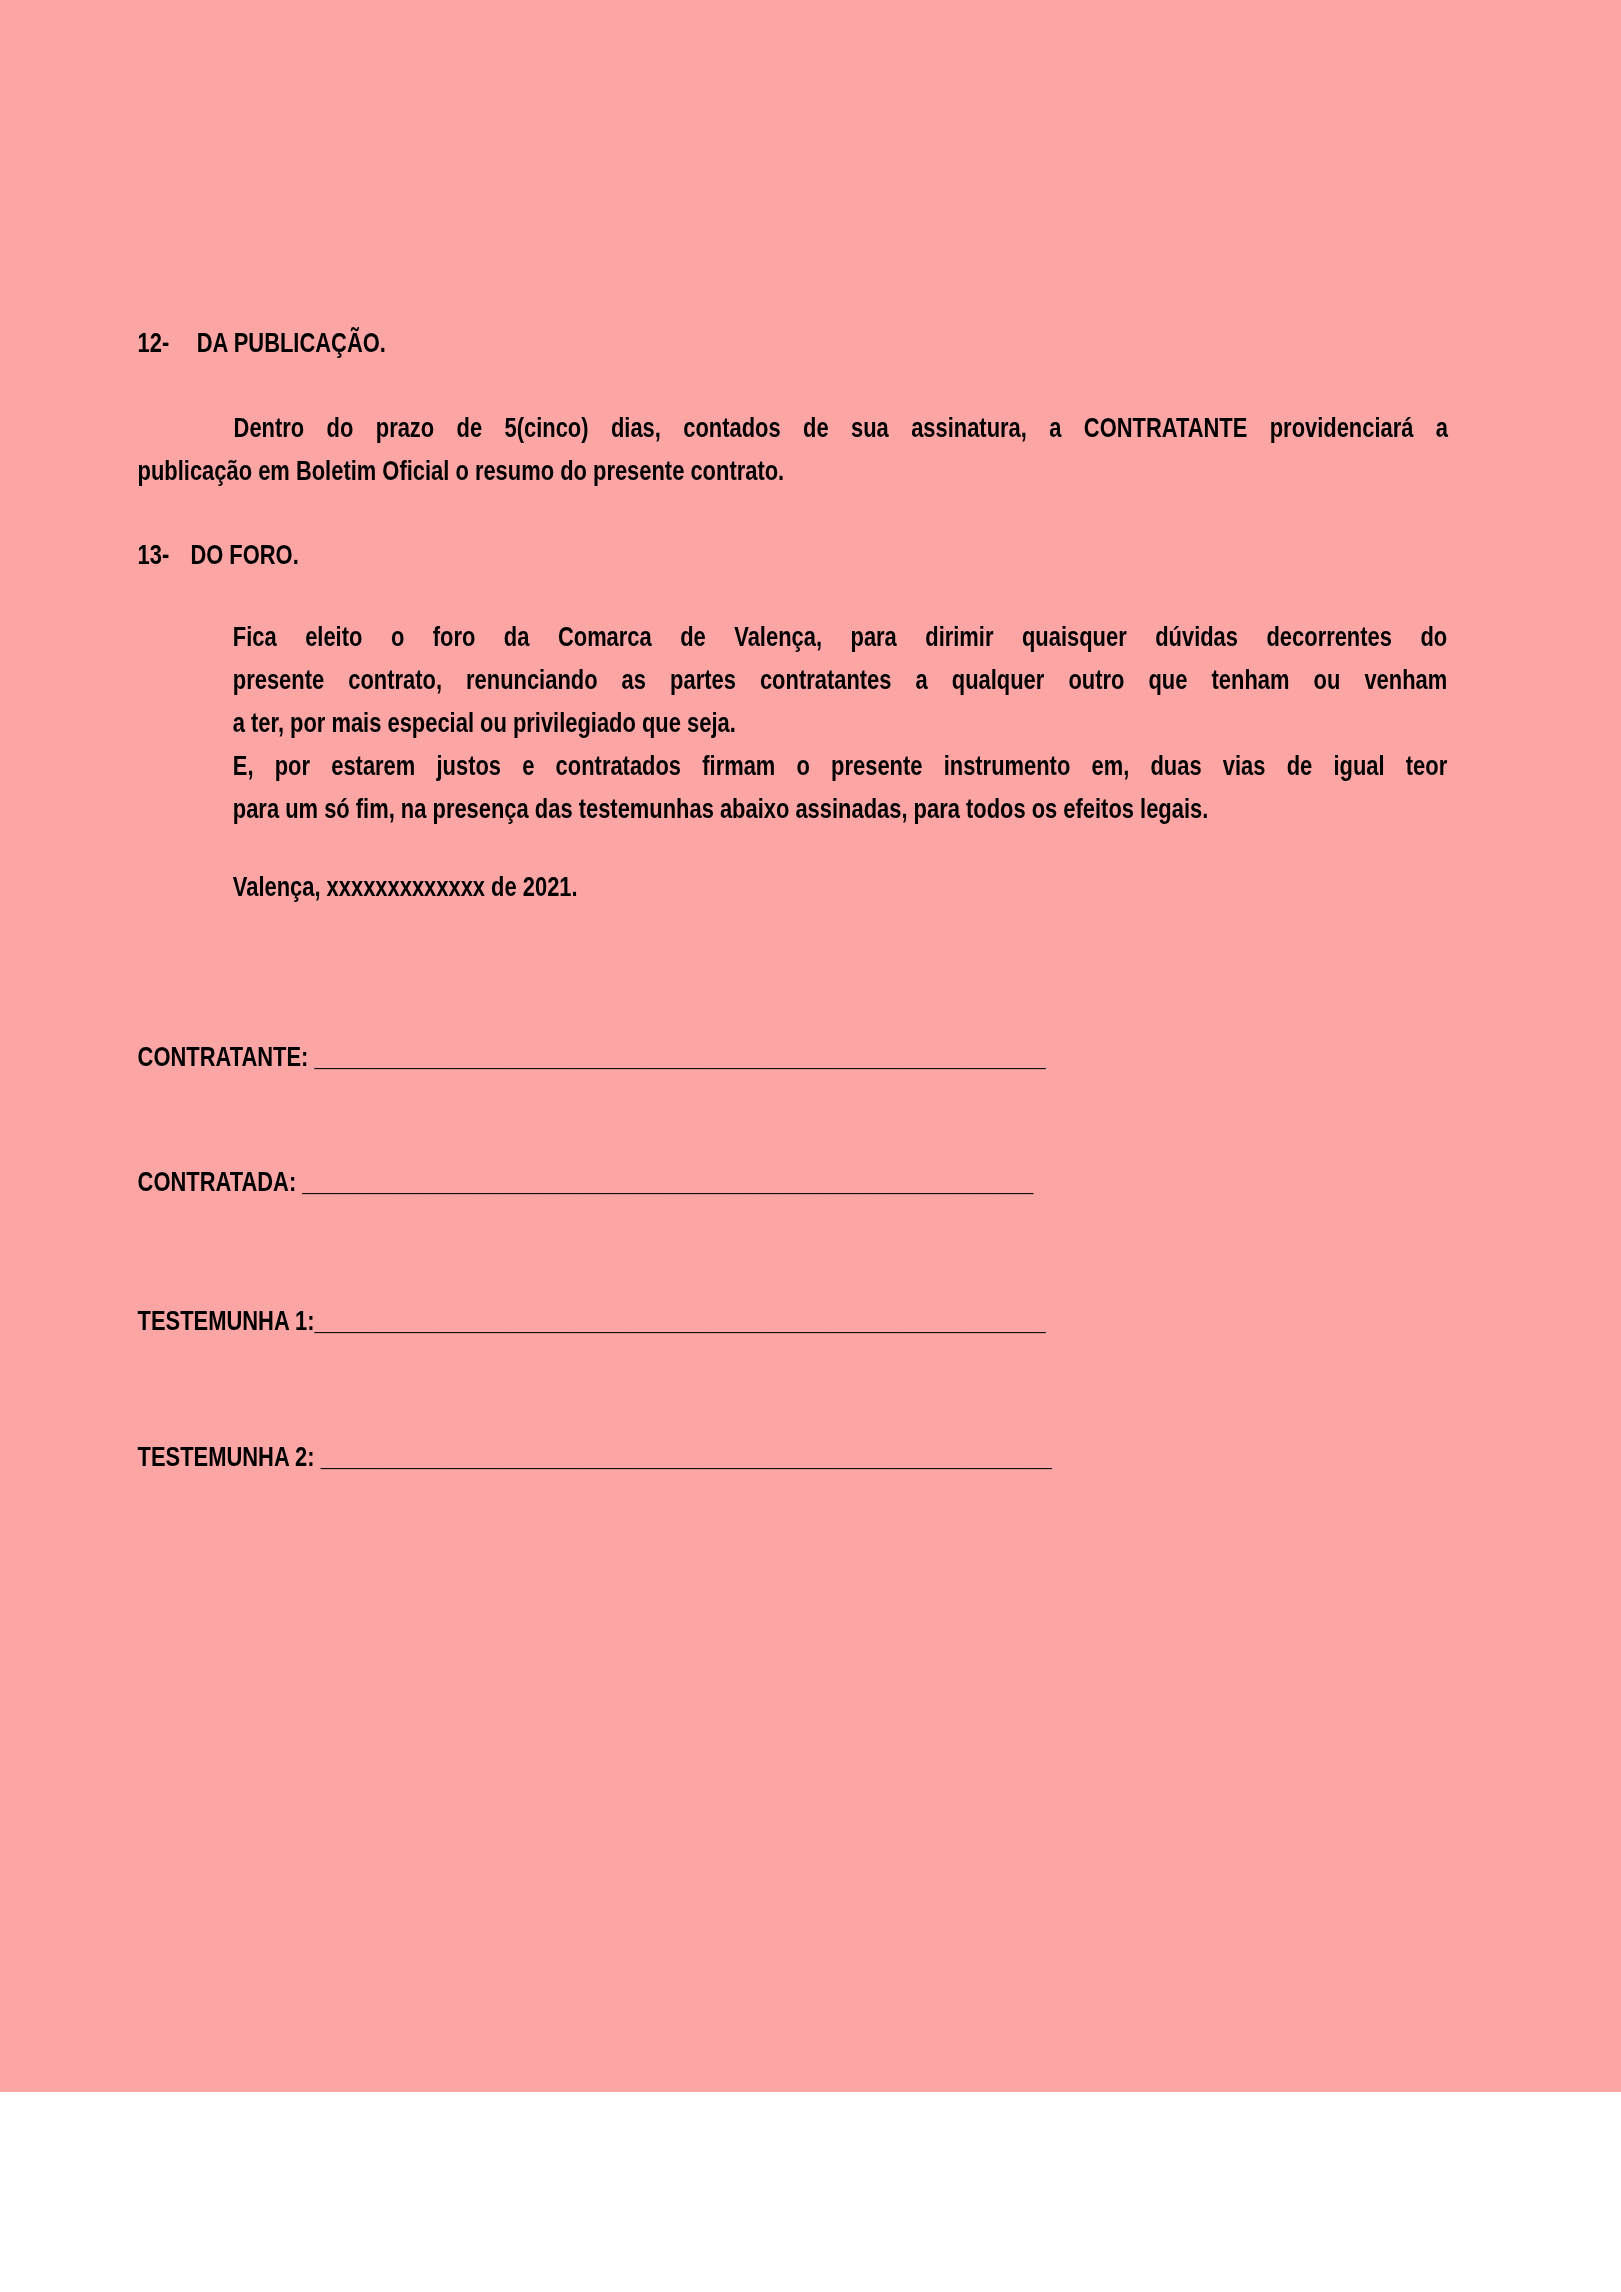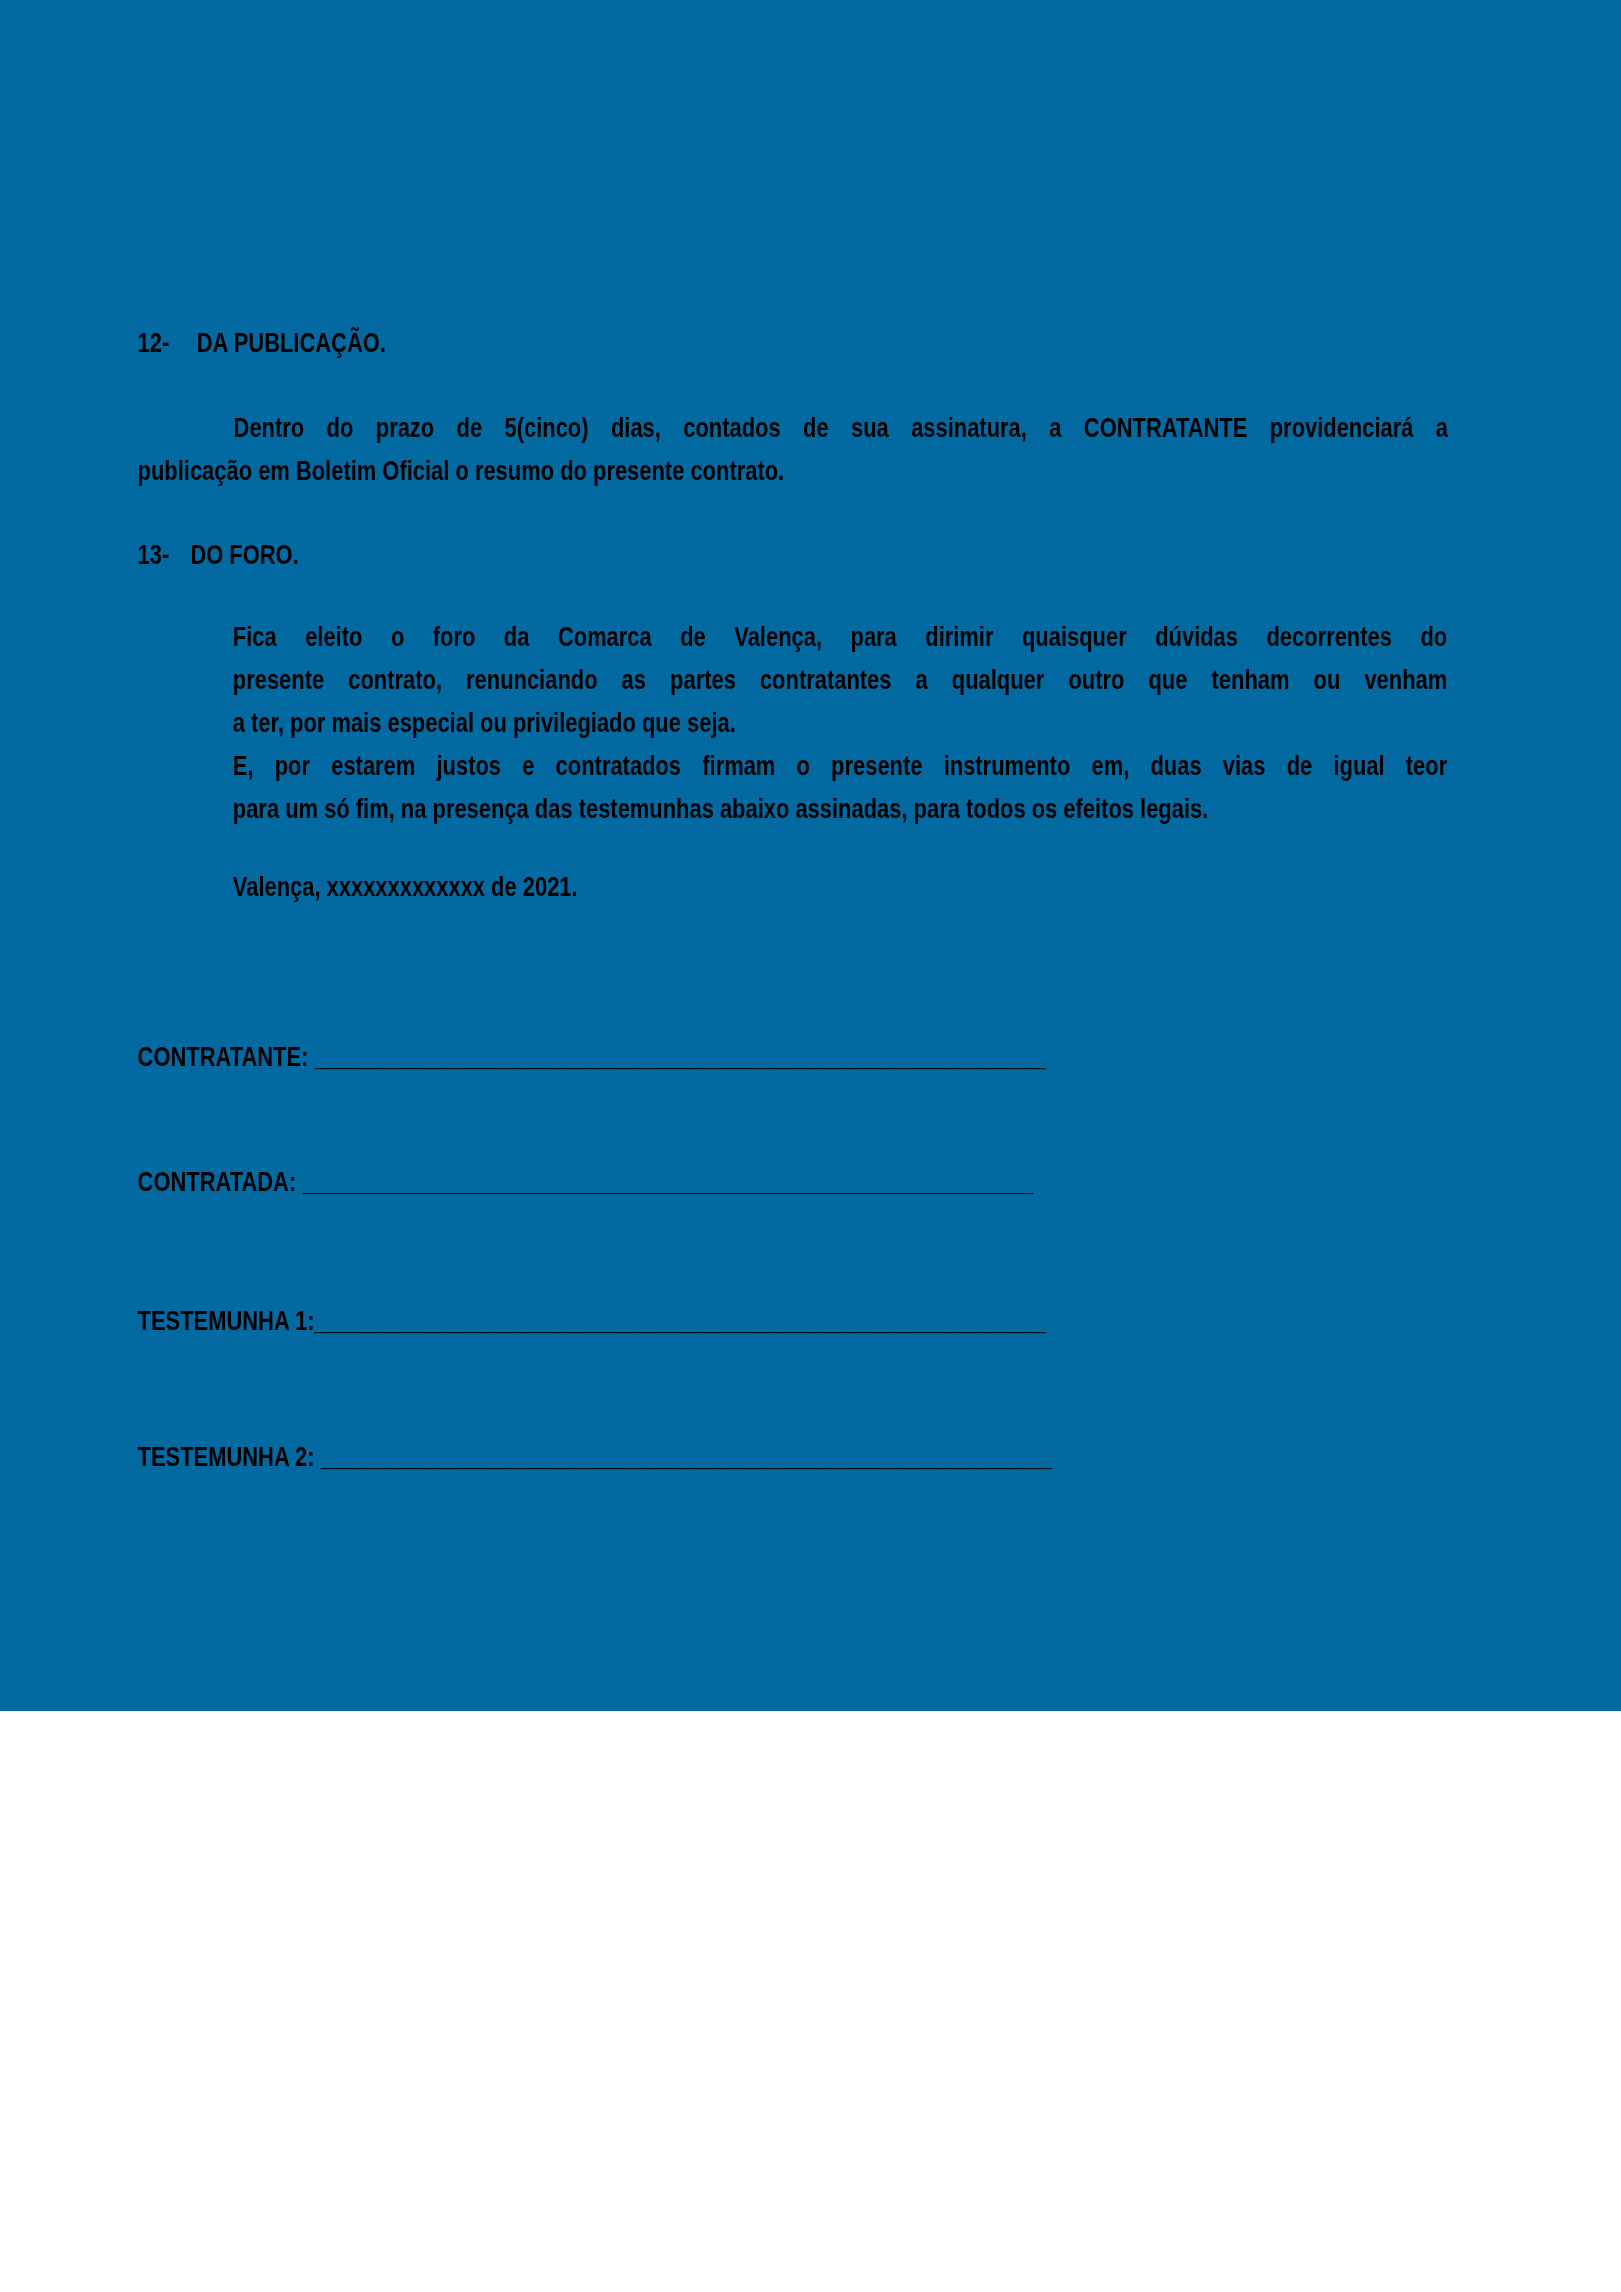--- a/index.html
+++ b/index.html
@@ -3,22 +3,22 @@
 <meta charset="utf-8">
 <style>
   html, body {
     margin: 0;
     padding: 0;
     background: #ffffff;
   }
   .page {
     position: relative;
     width: 1621px;
-    height: 1711px;
-    background: #0369a1;
+    height: 2092px;
+    background: #fca5a5;
     overflow: hidden;
   }
   
   .doc {
     position: absolute;
     left: 0;
     top: 0;
     width: 2027px;
     height: 2293px;
     transform: scaleX(0.8);

